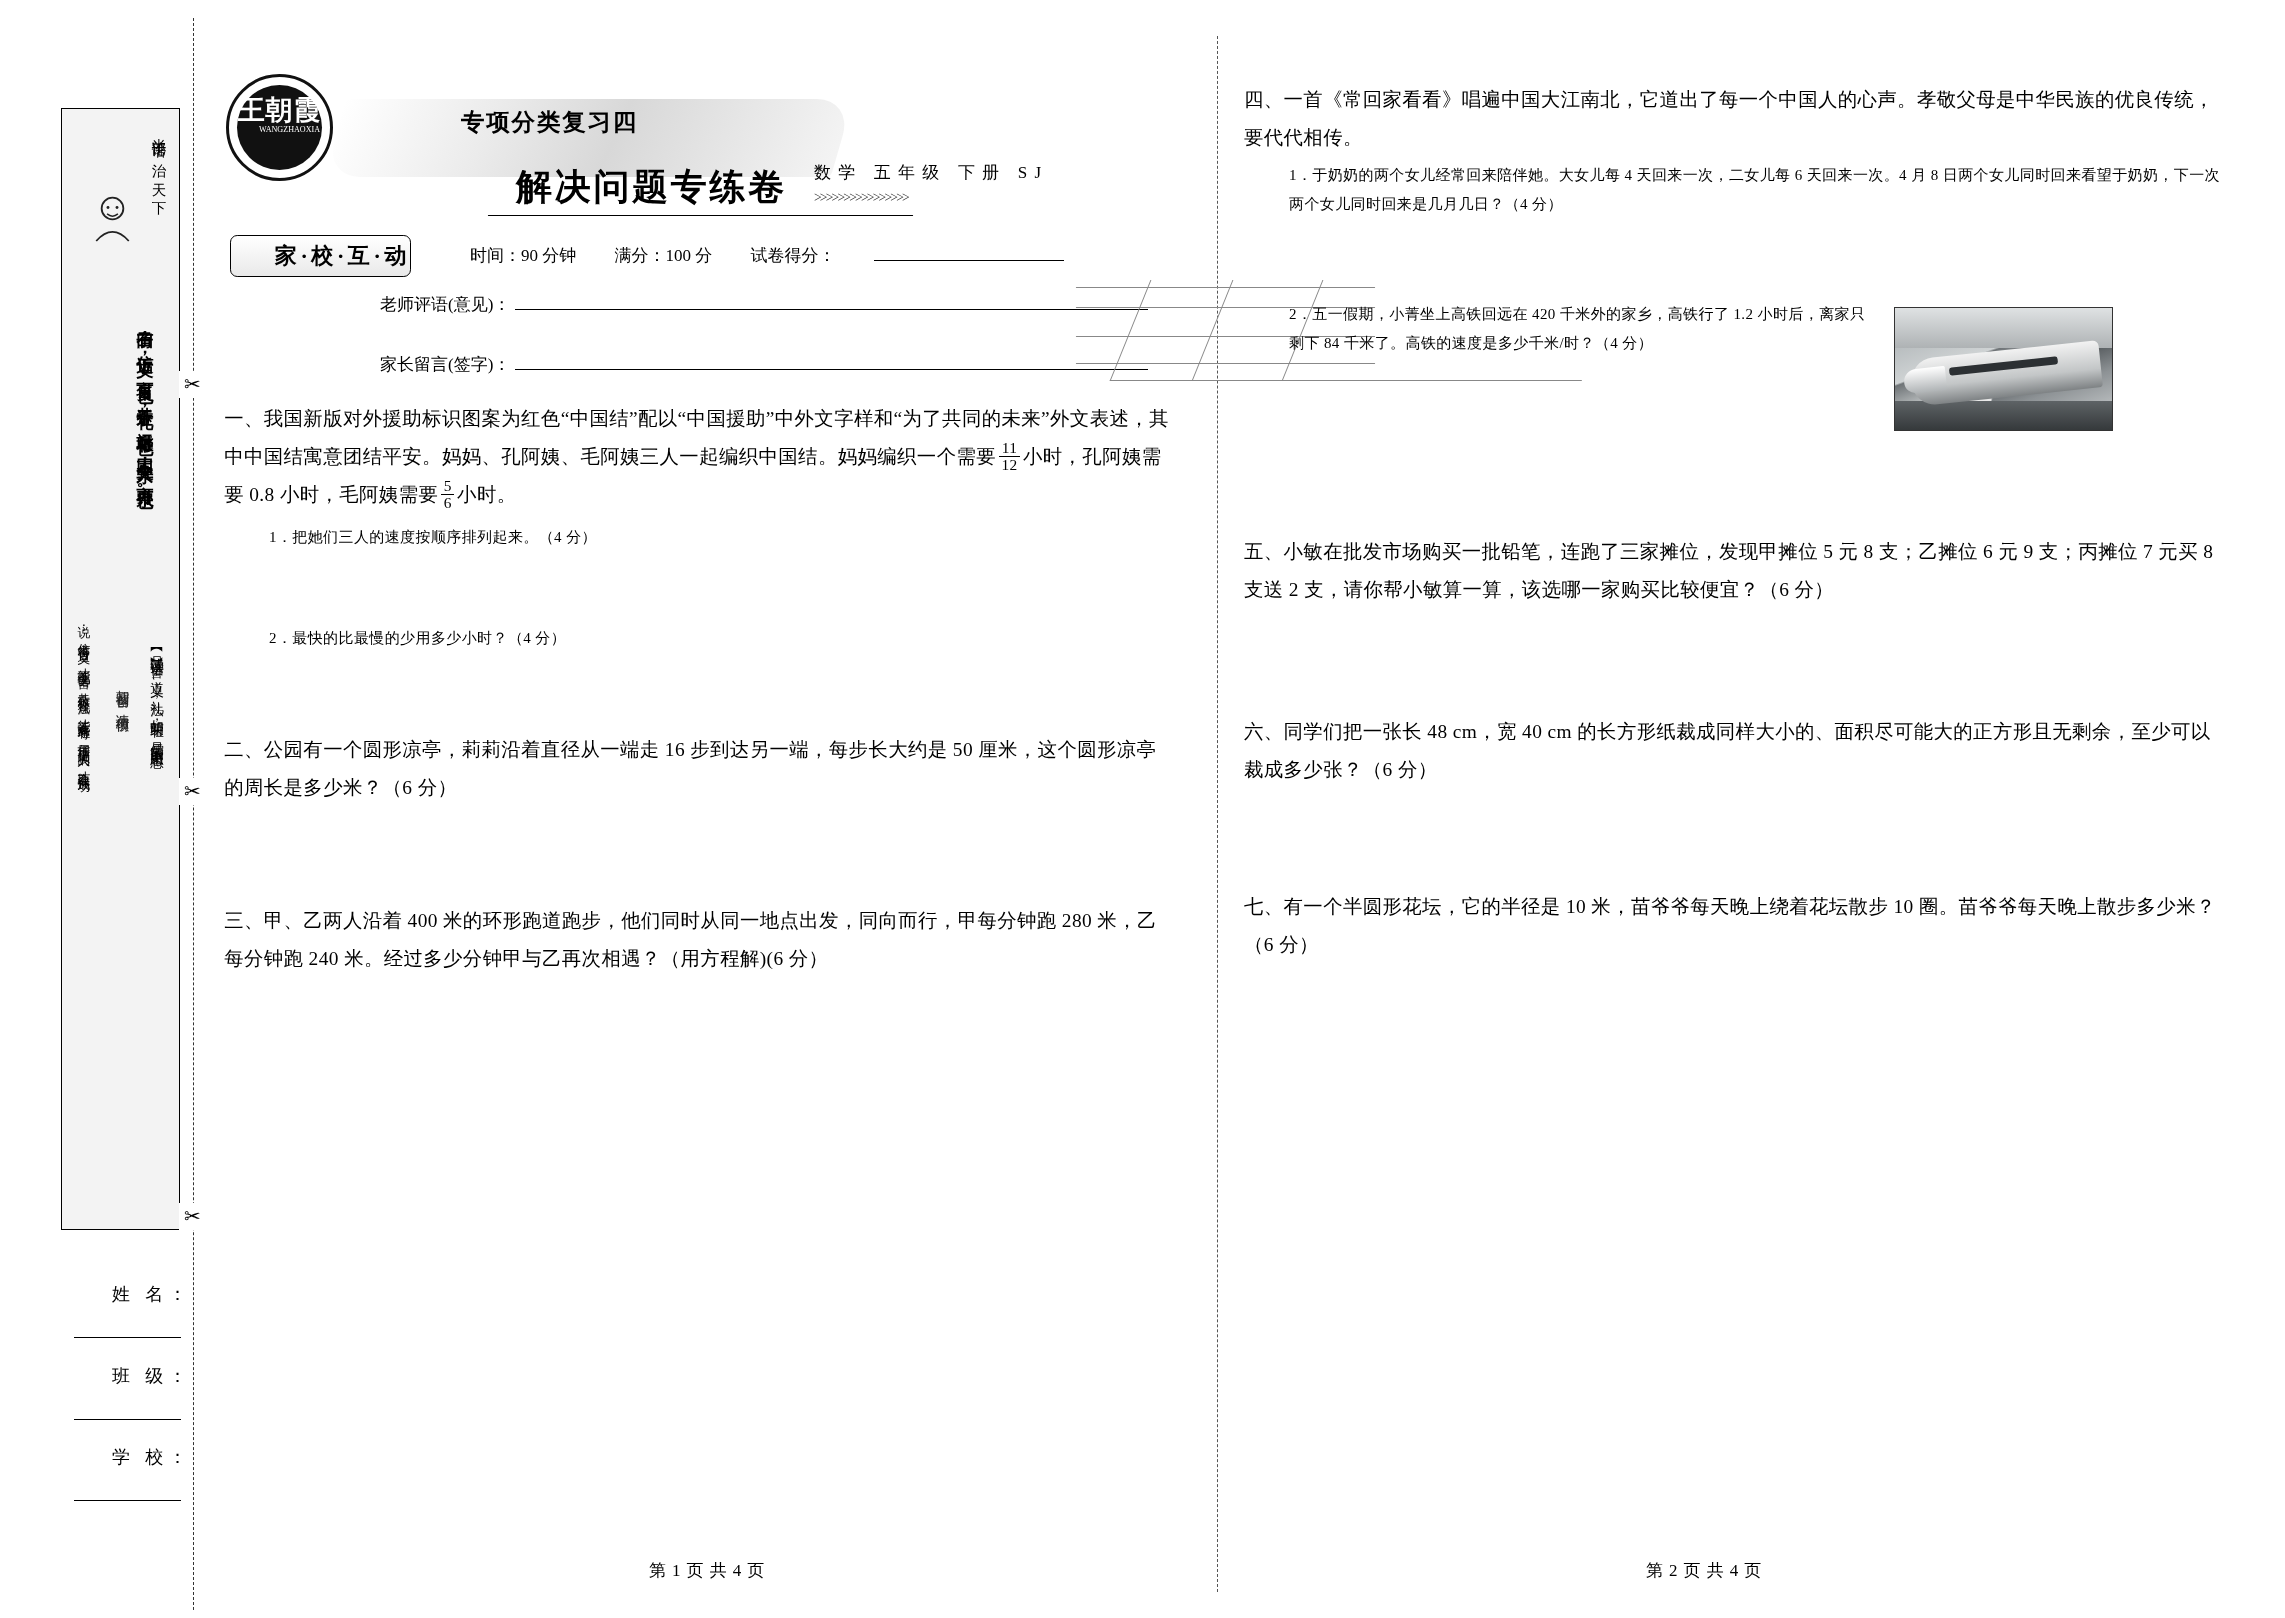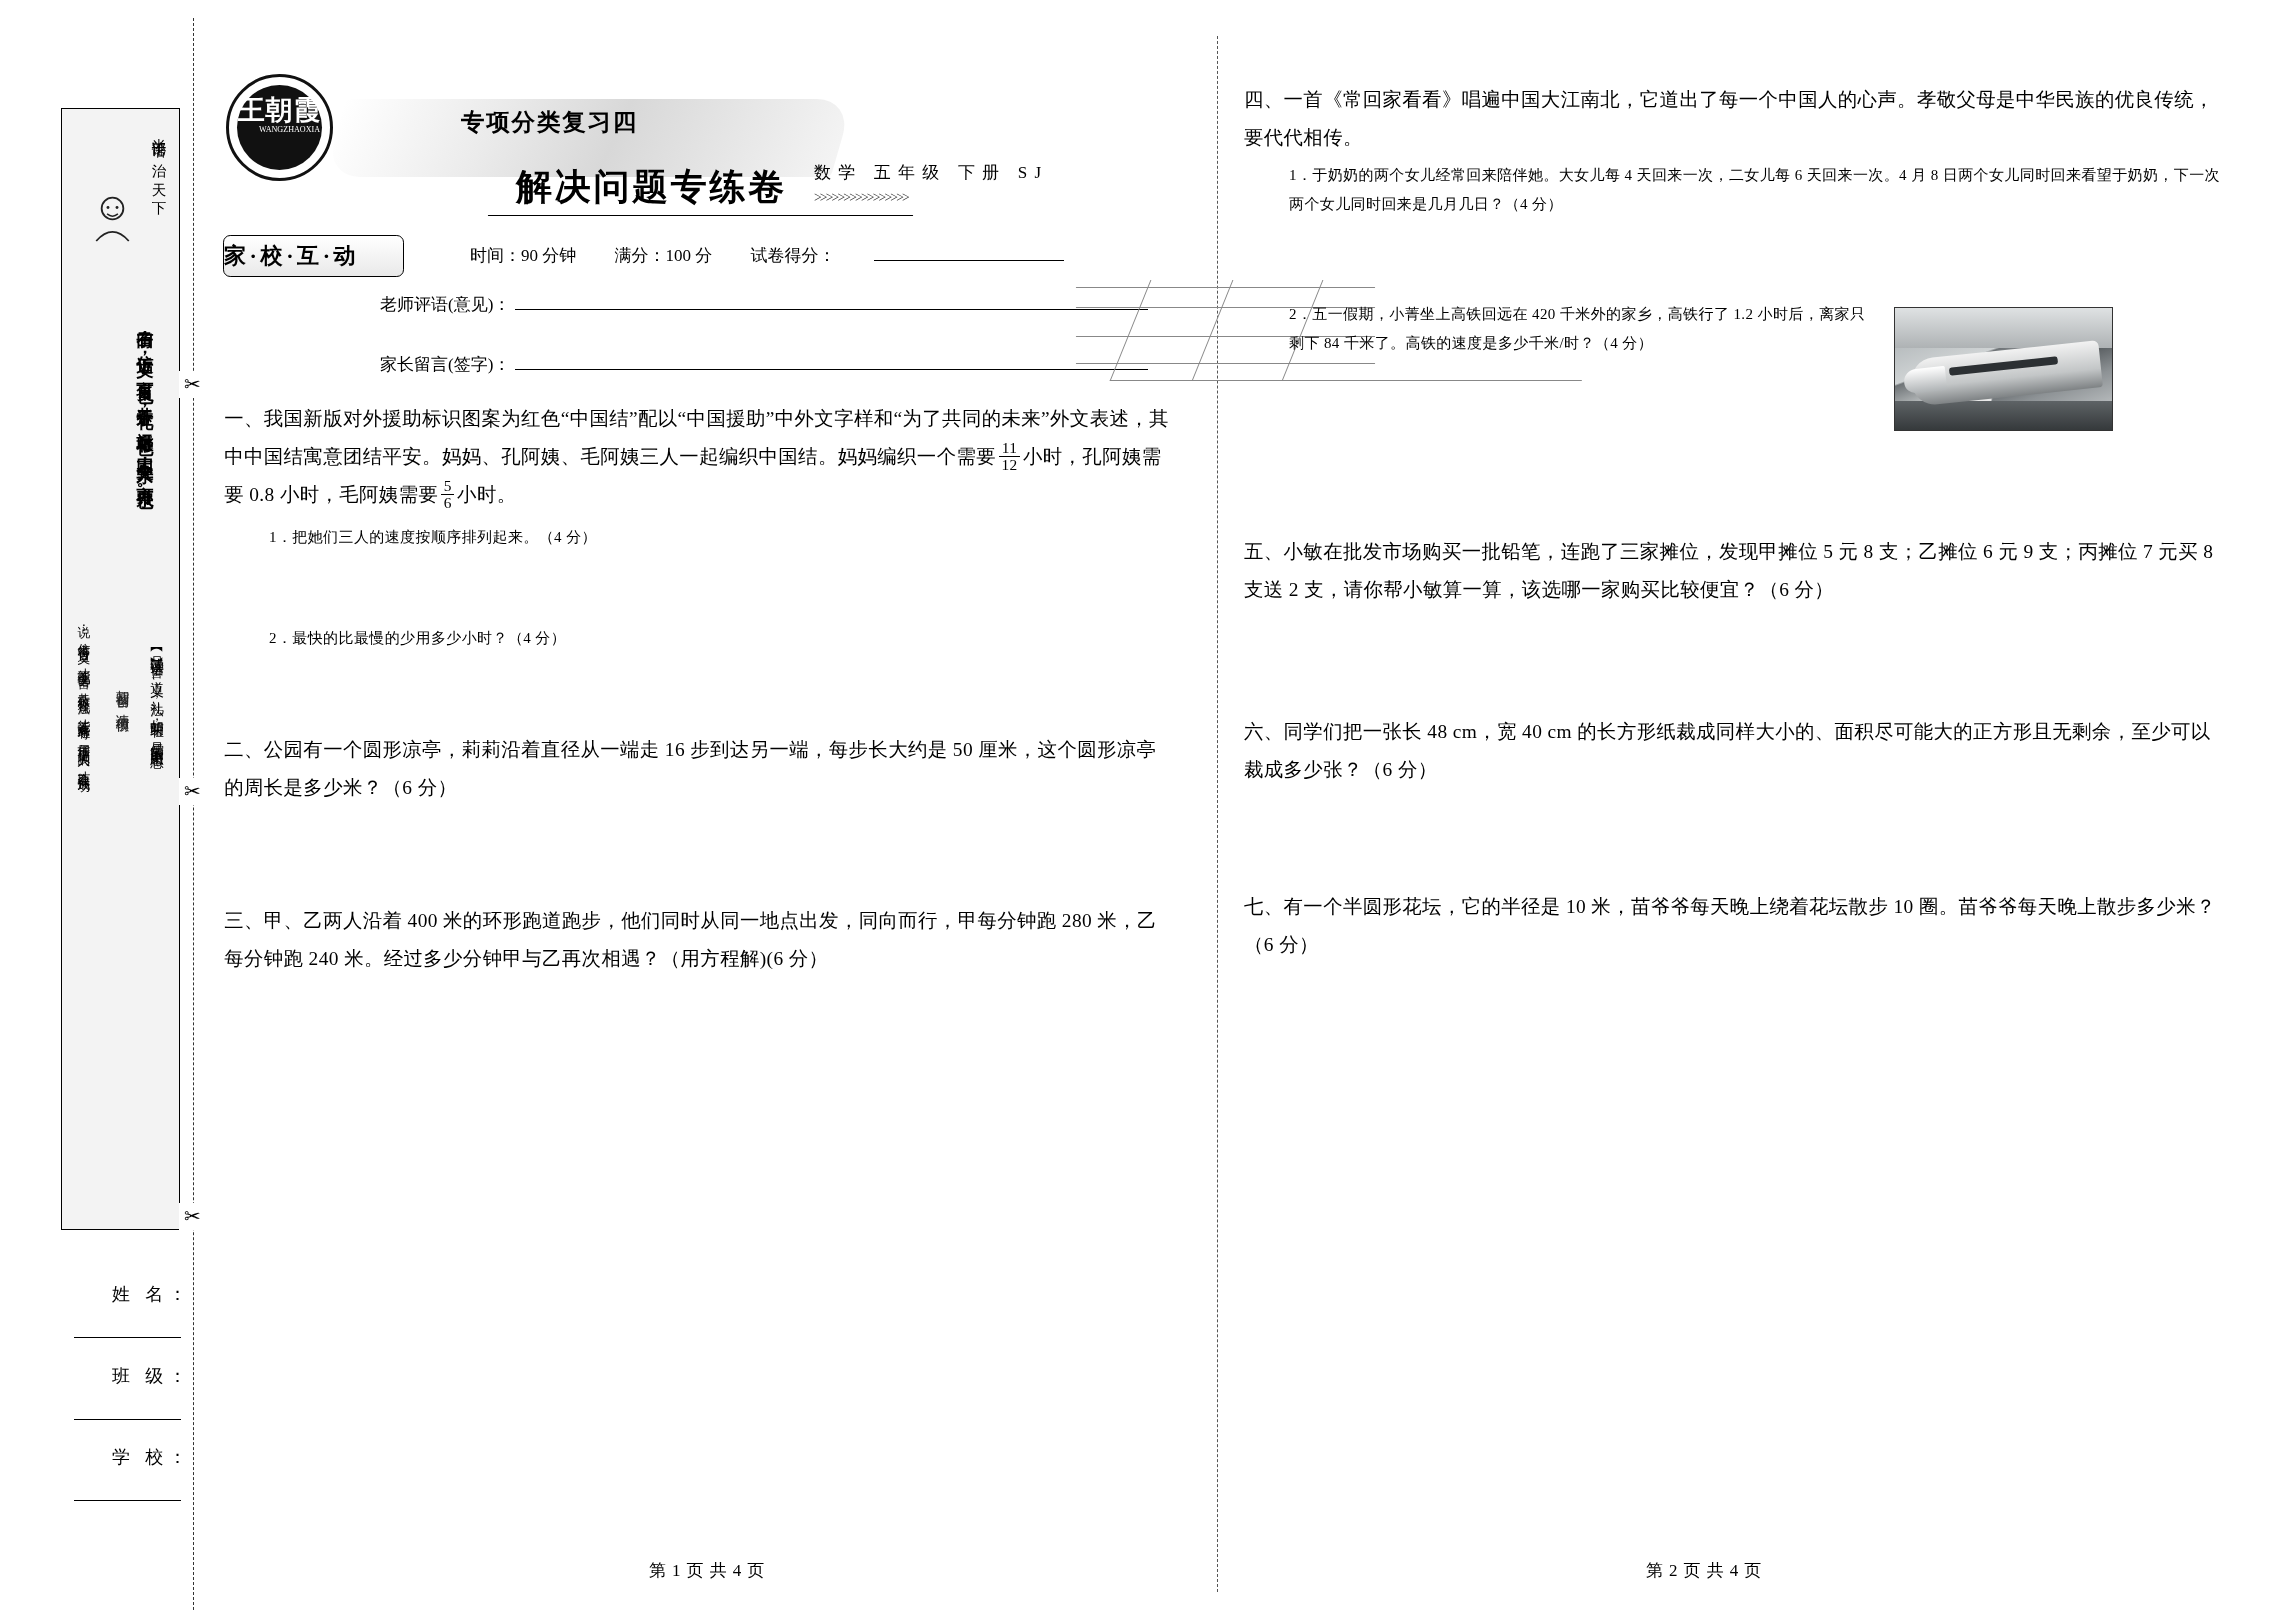--- a/index.html
+++ b/index.html
@@ -209,28 +209,28 @@
   }
   .arrows {
     position: absolute;
     left: 597px; top: 127px;
     font-size: 13.6px;
     letter-spacing: -1.8px;
     color: #333;
   }
   .hx-badge {
     position: absolute;
-    left: 6px; top: 172px;
+    left: 13px; top: 172px;
     width: 181px; height: 42px;
     border: 1.8px solid #000;
     border-radius: 7.2px;
     font-size: 22px;
     font-weight: bold;
     letter-spacing: 3.6px;
-    text-align: left;
+    text-align: right;
     line-height: 40px;
     background: linear-gradient(#ffffff,#e9e9e9);
     box-sizing: border-box;
   }
   .meta-row {
     position: absolute;
     left: 253px; top: 177px;
     font-size: 17px;
   }
   .meta-row span { margin-right: 34px; }

